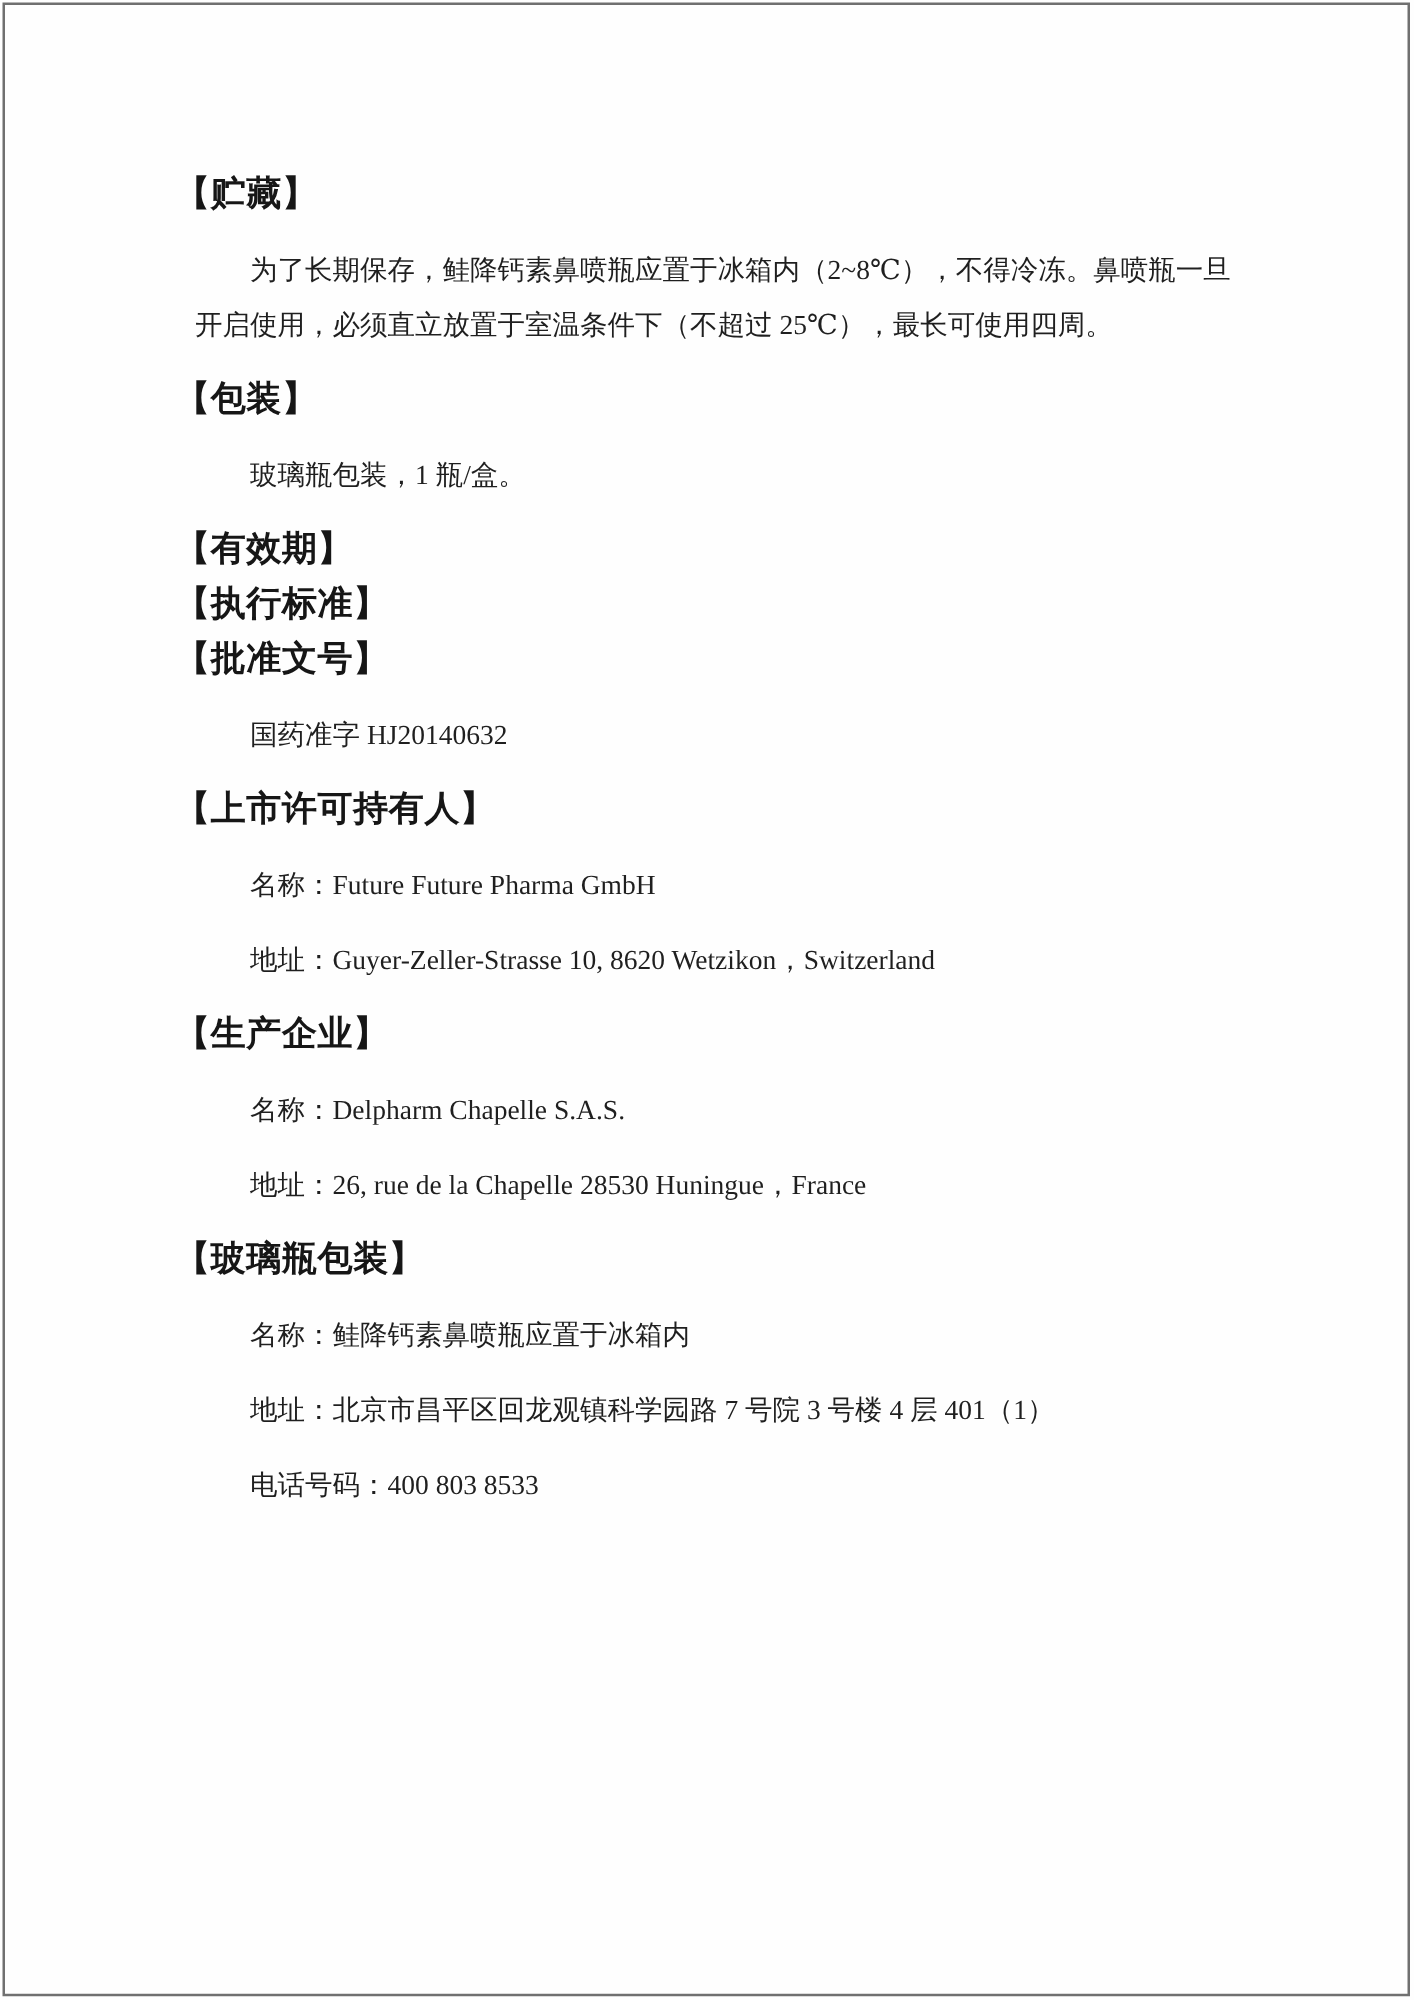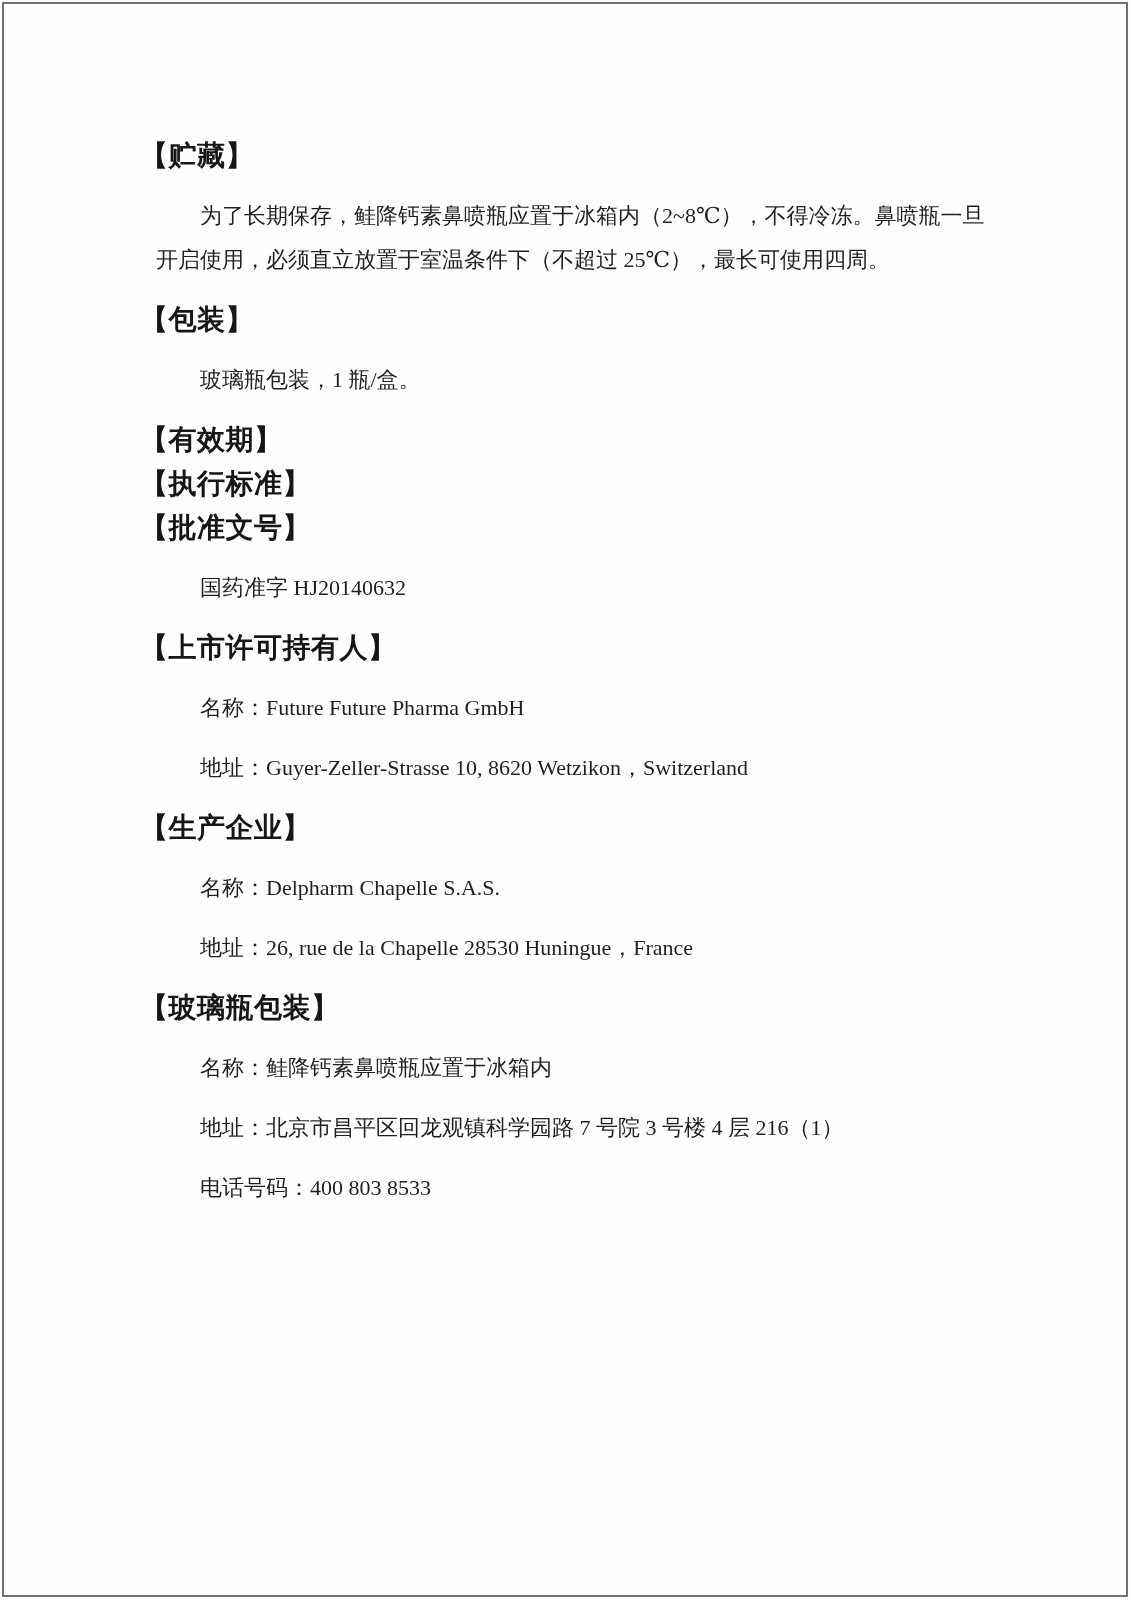--- a/index.html
+++ b/index.html
@@ -91,18 +91,18 @@
 
     <div class="section">
       <h2 class="section-heading">【生产企业】</h2>
       <p class="para">名称：Delpharm Chapelle S.A.S.</p>
       <p class="para">地址：26, rue de la Chapelle 28530 Huningue，France</p>
     </div>
 
     <div class="section">
       <h2 class="section-heading">【玻璃瓶包装】</h2>
       <p class="para">名称：鲑降钙素鼻喷瓶应置于冰箱内</p>
-      <p class="para">地址：北京市昌平区回龙观镇科学园路 7 号院 3 号楼 4 层 216（1）</p>
+      <p class="para">地址：北京市昌平区回龙观镇科学园路 7 号院 3 号楼 4 层 401（1）</p>
       <p class="para">电话号码：400 803 8533</p>
     </div>
 
   </div>
 </div>
 
 </body></html>

